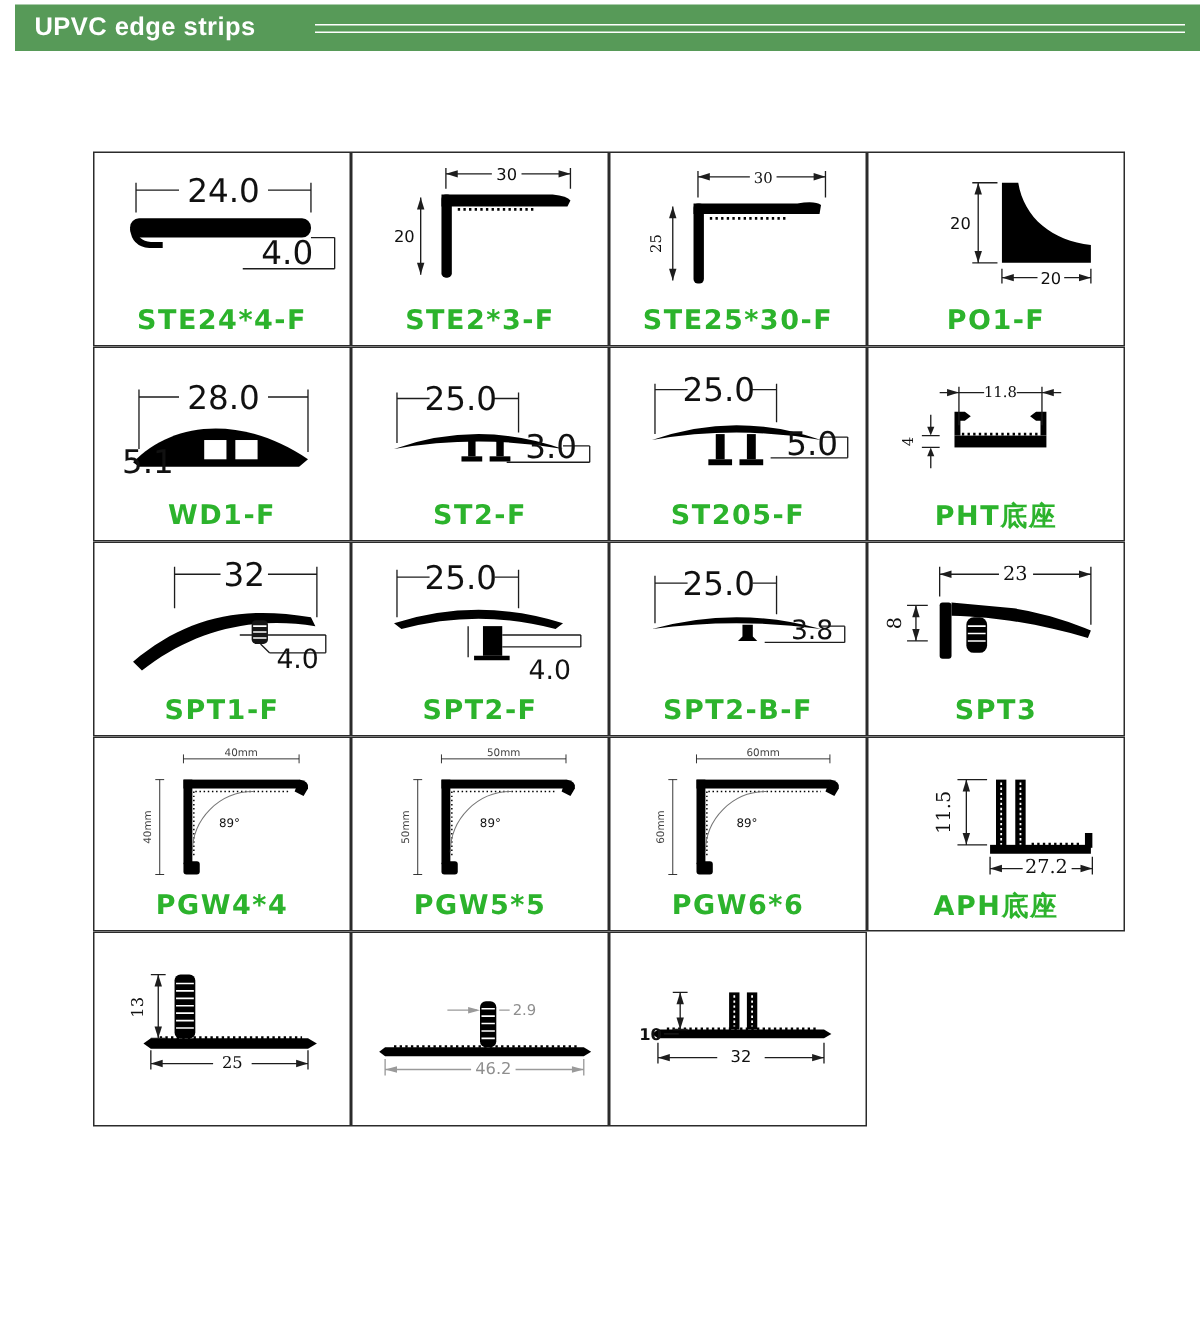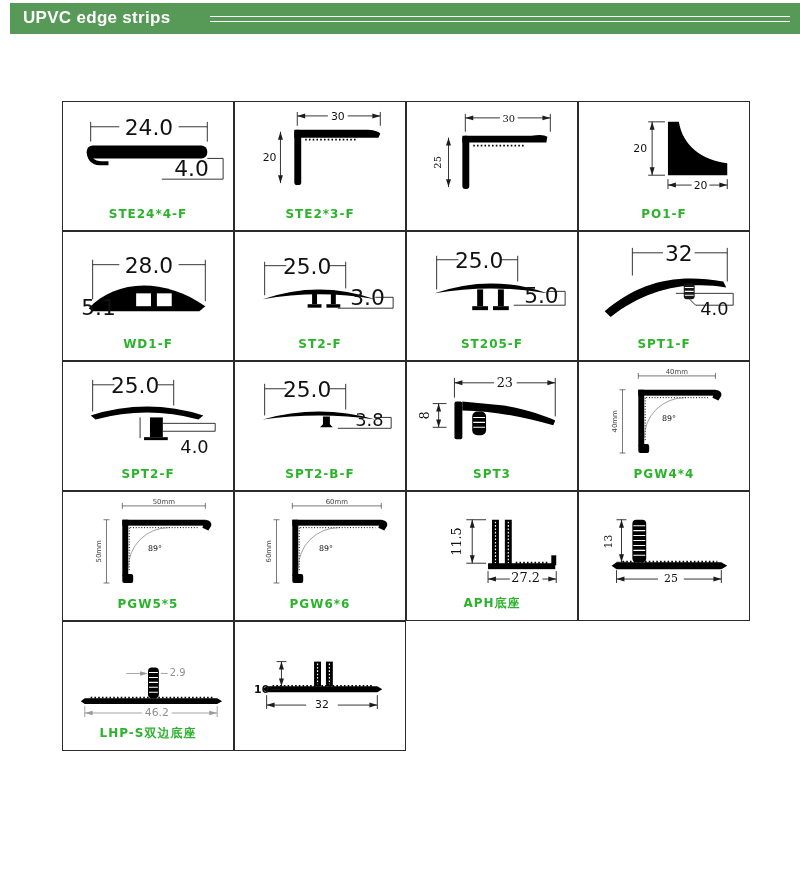--- a/index.html
+++ b/index.html
@@ -12,21 +12,21 @@
   #hdr .rule{position:absolute;left:200px;right:10px;top:13px;height:4px;
         border-top:1.5px solid #fff;border-bottom:1.5px solid #fff;}
   
   #grid{position:absolute;left:62px;top:101px;display:grid;
         grid-template-columns:repeat(4,172px);grid-auto-rows:130px;}
   .cell{border:1px solid #2b2b2b;box-sizing:border-box;display:flex;flex-direction:column;
         align-items:center;background:#fff;}
   .cell.empty{border:none;background:transparent;}
   .cell svg{display:block;width:170px;height:97px;}
   .lbl{height:29px;display:flex;align-items:center;justify-content:center;
-       color:#2cb32c;font-weight:bold;font-size:12px;letter-spacing:1px;
+       color:#2cb32c;font-weight:bold;font-size:18px;letter-spacing:1px;
        font-family:"DejaVu Sans",sans-serif;}
   
   svg text{text-anchor:middle;fill:#111;font-family:"DejaVu Sans",sans-serif;}
   .ts{font-family:"DejaVu Serif",serif;}
   .big{font-size:22px;}  .b18{font-size:18px;}
   .s13{font-size:13px;}  .s11{font-size:11px;}  .s10{font-size:10px;}
   .s9{font-size:9px;}    .s8{font-size:8px;}
   .tiny{font-size:7px;fill:#444;}
   .gr{fill:#8f8f8f;}
   .dim{stroke:#1d1d1d;stroke-width:0.9;fill:none;}
@@ -90,20 +90,21 @@
           <path class="ht" d="M67,44 H118"></path>
         </g>
         <path class="dim" d="M59,30 V12 M145,30 V12 M59,16 H94 M112,16 H145 M42,36 V86"></path>
         <polygon class="ar" points="59,16 67,13.5 67,18.5"></polygon>
           <polygon class="ar" points="145,16 137,13.5 137,18.5"></polygon>
         <polygon class="ar" points="42,36 39.5,44 44.5,44"></polygon>
           <polygon class="ar" points="42,86 39.5,78 44.5,78"></polygon>
         <text class="ts s10" x="103" y="20">30</text>
         <text class="ts s10" transform="rotate(-90 34,61)" x="34" y="61">25</text>
       </svg>
+      <div class="lbl">STE25*30-F</div>
     </div>
 
     <div class="cell">
       <svg viewBox="0 0 172 98">
         <g>
           <path class="prof" d="M90,20 h11 C105,44 124,59 150,62 v12 H90 z"></path>
         </g>
         <path class="dim" d="M74,20 V74 M70,20 H87 M70,74 H87 M90,84 H114 M132,84 H150 M90,78 V88 M150,78 V88"></path>
         <polygon class="ar" points="74,20 71.5,28 76.5,28"></polygon>
           <polygon class="ar" points="74,74 71.5,66 76.5,66"></polygon>
@@ -158,20 +159,37 @@
         <path class="dim" d="M30,58 V24 M112,50 V24 M30,28 H52 M95,28 H112 M142,60 H160 M160,60 V74 M108,74 H160"></path>
         <text class="big" x="73" y="36">25.0</text>
         <text class="big" x="136" y="72">5.0</text>
       </svg>
       <div class="lbl">ST205-F</div>
     </div>
 
 
 
 
+    <div class="cell">
+      <svg viewBox="0 0 172 98">
+        <g>
+          <rect class="prof" x="58" y="59" width="62" height="8"></rect>
+          <path class="prof" d="M58,59 V43 h7 l4,3 -4,3 h-3 v10 z M120,59 V43 h-7 l-4,3 4,3 h3 v10 z"></path>
+          <path class="ht" d="M63,58 H115"></path>
+        </g>
+        <path class="dim" d="M61,52 V26 M117,52 V26 M48,30 H78 M100,30 H130 M36,59 H48 M36,67 H48 M42,45 V55 M42,81 V71"></path>
+        <polygon class="ar" points="61,30 53,27.5 53,32.5"></polygon>
+          <polygon class="ar" points="117,30 125,27.5 125,32.5"></polygon>
+        <polygon class="ar" points="42,59 39.6,53 44.4,53"></polygon>
+          <polygon class="ar" points="42,67 39.6,73 44.4,73"></polygon>
+        <text class="ts s10" x="89" y="33">11.8</text>
+        <text class="ts s10" transform="rotate(-90 30,63)" x="30" y="63">4</text>
+      </svg>
+      <div class="lbl">PHT底座</div>
+    </div>
 
     <div class="cell">
       <svg viewBox="0 0 172 98">
         <g>
           <path class="prof" d="M26,80 C62,50 98,42 146,50 L149,56 C106,49 66,59 32,86 z"></path>
           <rect x="106" y="52" width="11" height="16" rx="3" style="fill:#161616"></rect>
           <path class="wl" d="M107,56 H116 M107,60 H116 M107,64 H116"></path>
         </g>
         <path class="dim" d="M98,62 H156 M156,62 V74 M156,74 H118 M118,74 L112,68 M54,44 V16 M150,50 V16 M54,21 H85 M117,21 H150"></path>
         <text class="big" x="101" y="29">32</text>
@@ -328,21 +346,20 @@
           <rect class="prof" x="86" y="46" width="11" height="31" rx="4"></rect>
           <path class="wl" d="M87,51 H96 M87,56 H96 M87,61 H96 M87,66 H96 M87,71 H96"></path>
         </g>
         <path class="dmg" d="M64,52 H84 M99,52 H106 M22,85 V96 M156,85 V96 M22,92 H80 M110,92 H156"></path>
         <polygon class="arg" points="86,52 78,49.8 78,54.2"></polygon>
         <polygon class="arg" points="22,92 30,89.8 30,94.2"></polygon>
           <polygon class="arg" points="156,92 148,89.8 148,94.2"></polygon>
         <text class="s10 gr" x="116" y="55">2.9</text>
         <text class="s11 gr" x="95" y="95">46.2</text>
       </svg>
-      <div class="lbl">LHP-S双边底座</div>
     </div>
 
     <div class="cell">
       <svg viewBox="0 0 172 98">
         <g>
           <path class="prof" d="M32,65 H144 l5,3 -5,3 H32 l-4,-3 z"></path>
           <path class="ht" d="M38,64.5 H140"></path>
           <rect class="prof" x="80" y="40" width="7" height="25"></rect>
           <rect class="prof" x="92" y="40" width="7" height="25"></rect>
           <path class="whd" d="M83.5,42 V63 M95.5,42 V63"></path>

